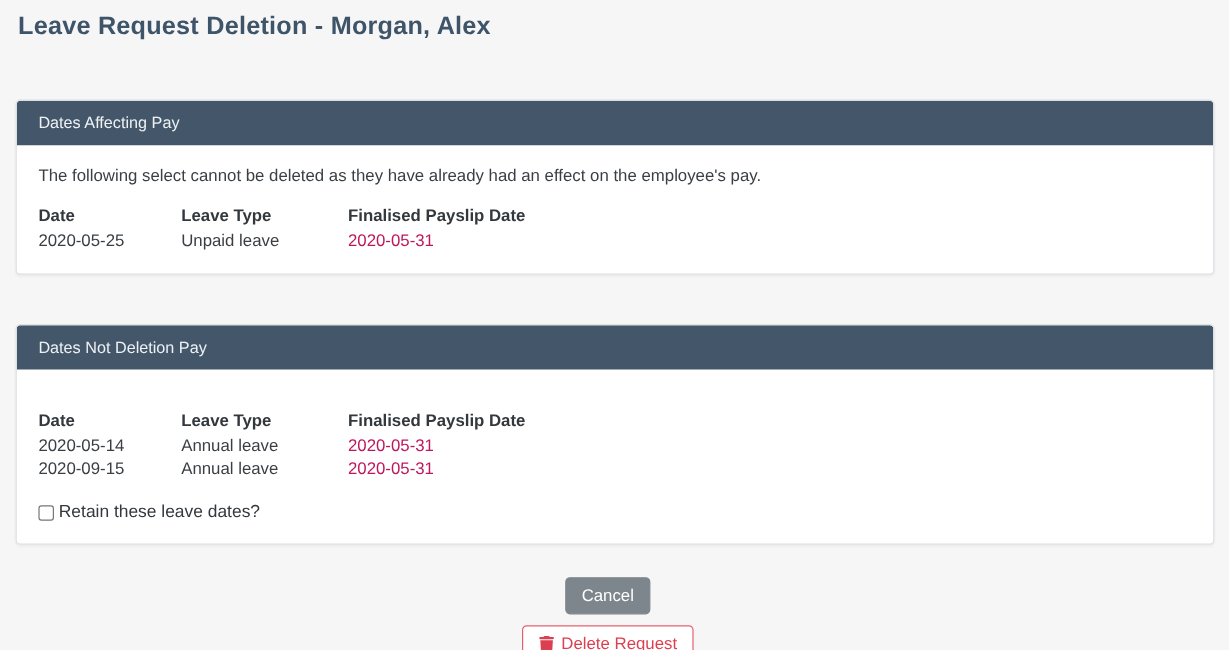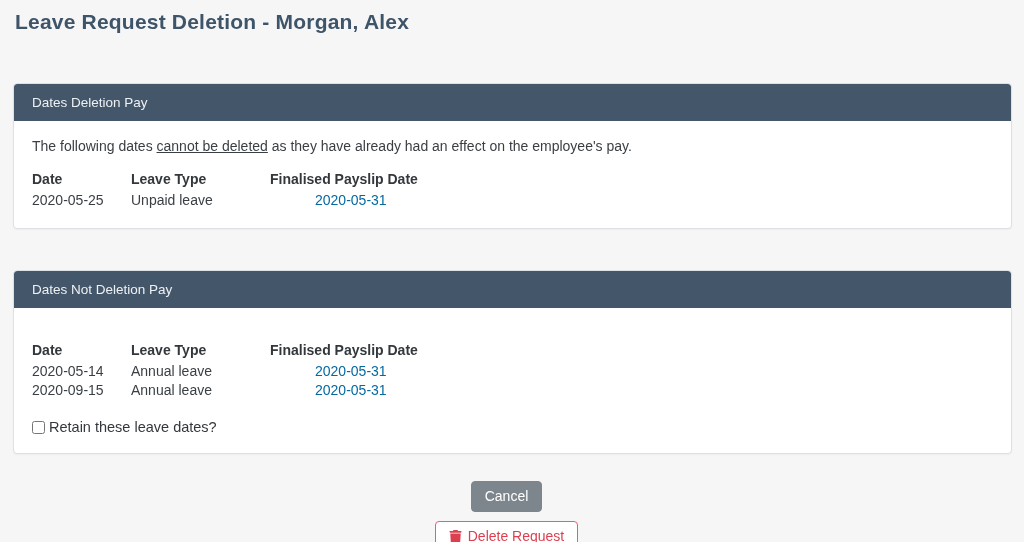--- a/index.html
+++ b/index.html
@@ -32,40 +32,40 @@
     background: #43566a;
     color: #eef1f3;
     height: 37px;
     line-height: 37px;
     padding: 0 18px;
     font-size: 13.5px;
     border-radius: 3px 3px 0 0;
   }
   .panel-body { padding: 17px 18px 18px 18px; }
   .intro { color: #3a3f44; font-size: 14px; }
-  .intro .u { text-decoration: underline; }
+  .intro .u { }
   table.leave-table {
     border-collapse: collapse;
     margin-top: 17px;
   }
   table.leave-table th {
     text-align: left;
     font-weight: bold;
     color: #33383d;
     padding: 0 0 4px 0;
     font-size: 14px;
   }
   table.leave-table td {
     padding: 1px 0 2px 0;
     color: #3a3f44;
     font-size: 14px;
   }
-  .col-date { width: 99px; }
+  .col-date { width: 119px; }
   .col-type { width: 139px; }
-  a.payslip-link { color: #0369a1; text-decoration: none; cursor: pointer; margin-left: 45px; }
+  a.payslip-link { color: #be185d; text-decoration: none; cursor: pointer; }
   .checkbox-row {
     margin-top: 19px;
     display: flex;
     align-items: center;
     font-size: 14.5px;
     color: #33383d;
   }
   .checkbox-row input[type="checkbox"] {
     width: 13px; height: 13px;
     margin-right: 4px;
@@ -104,23 +104,23 @@
   .trash-icon svg { width: 13px; height: 14px; fill: #dc4050; }
 </style>
 </head>
 <body>
 
 <div class="page">
 
   <h1 class="page-title">Leave Request Deletion - Morgan, Alex</h1>
 
   <div class="panel panel-1">
-    <div class="panel-header">Dates Deletion Pay</div>
+    <div class="panel-header">Dates Affecting Pay</div>
     <div class="panel-body">
-      <p class="intro"><span>The following dates </span><span class="u">cannot be deleted</span><span> as they have already had an effect on the employee's pay.</span></p>
+      <p class="intro"><span>The following select </span><span class="u">cannot be deleted</span><span> as they have already had an effect on the employee's pay.</span></p>
       <table class="leave-table">
         <thead>
           <tr>
             <th class="col-date">Date</th>
             <th class="col-type">Leave Type</th>
             <th>Finalised Payslip Date</th>
           </tr>
         </thead>
         <tbody>
           <tr>

